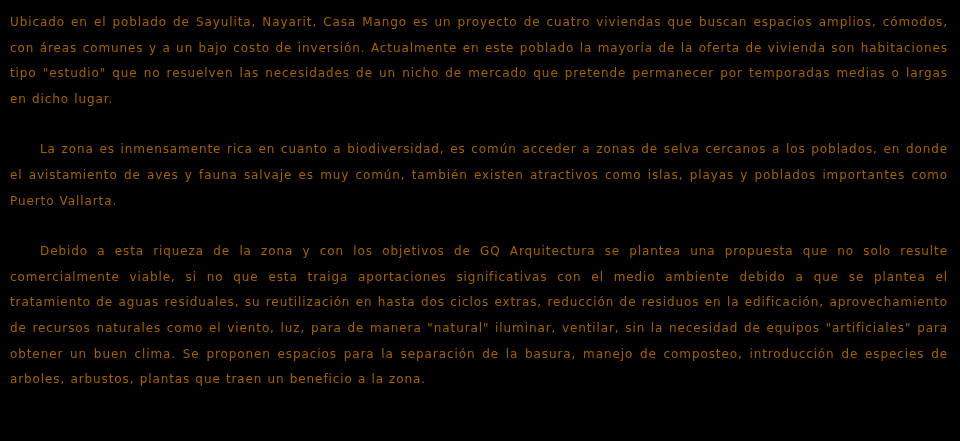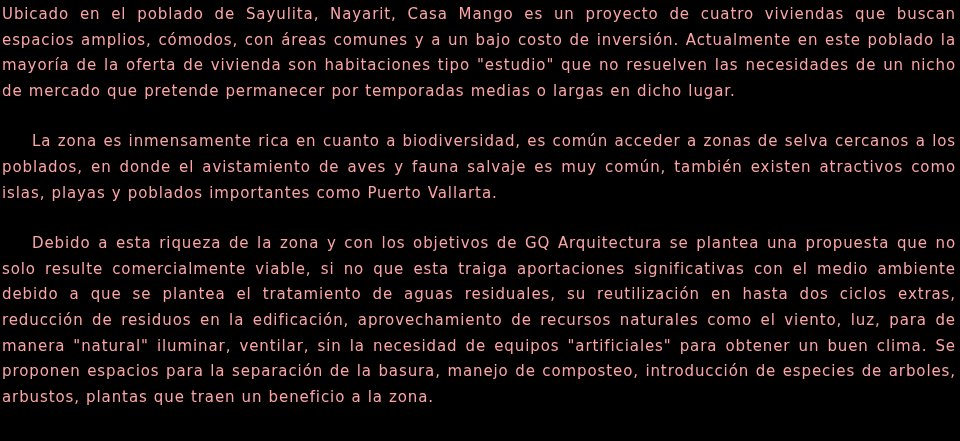--- a/index.html
+++ b/index.html
@@ -14,28 +14,28 @@
     font-family: "DejaVu Sans", sans-serif;
   }
   .page {
     width: 960px;
     height: 441px;
     background: #000000;
     box-sizing: border-box;
     padding: 0px 4px 0 2px;
   }
   .para {
-    color: #fca5a5;
+    color: #a16207;
     font-family: "DejaVu Sans", sans-serif;
-    font-size: 15px;
+    font-size: 12px;
     line-height: 25.6px;
     letter-spacing: 0.9px;
     text-align: justify;
     text-justify: inter-word;
-    margin: 0;
+    margin: 8px;
     word-spacing: 0.5px;
   }
   .para.first {
     padding-top: 2px;
   }
   .para + .para {
     margin-top: 25px;
   }
   .indent {
     display: inline-block;

